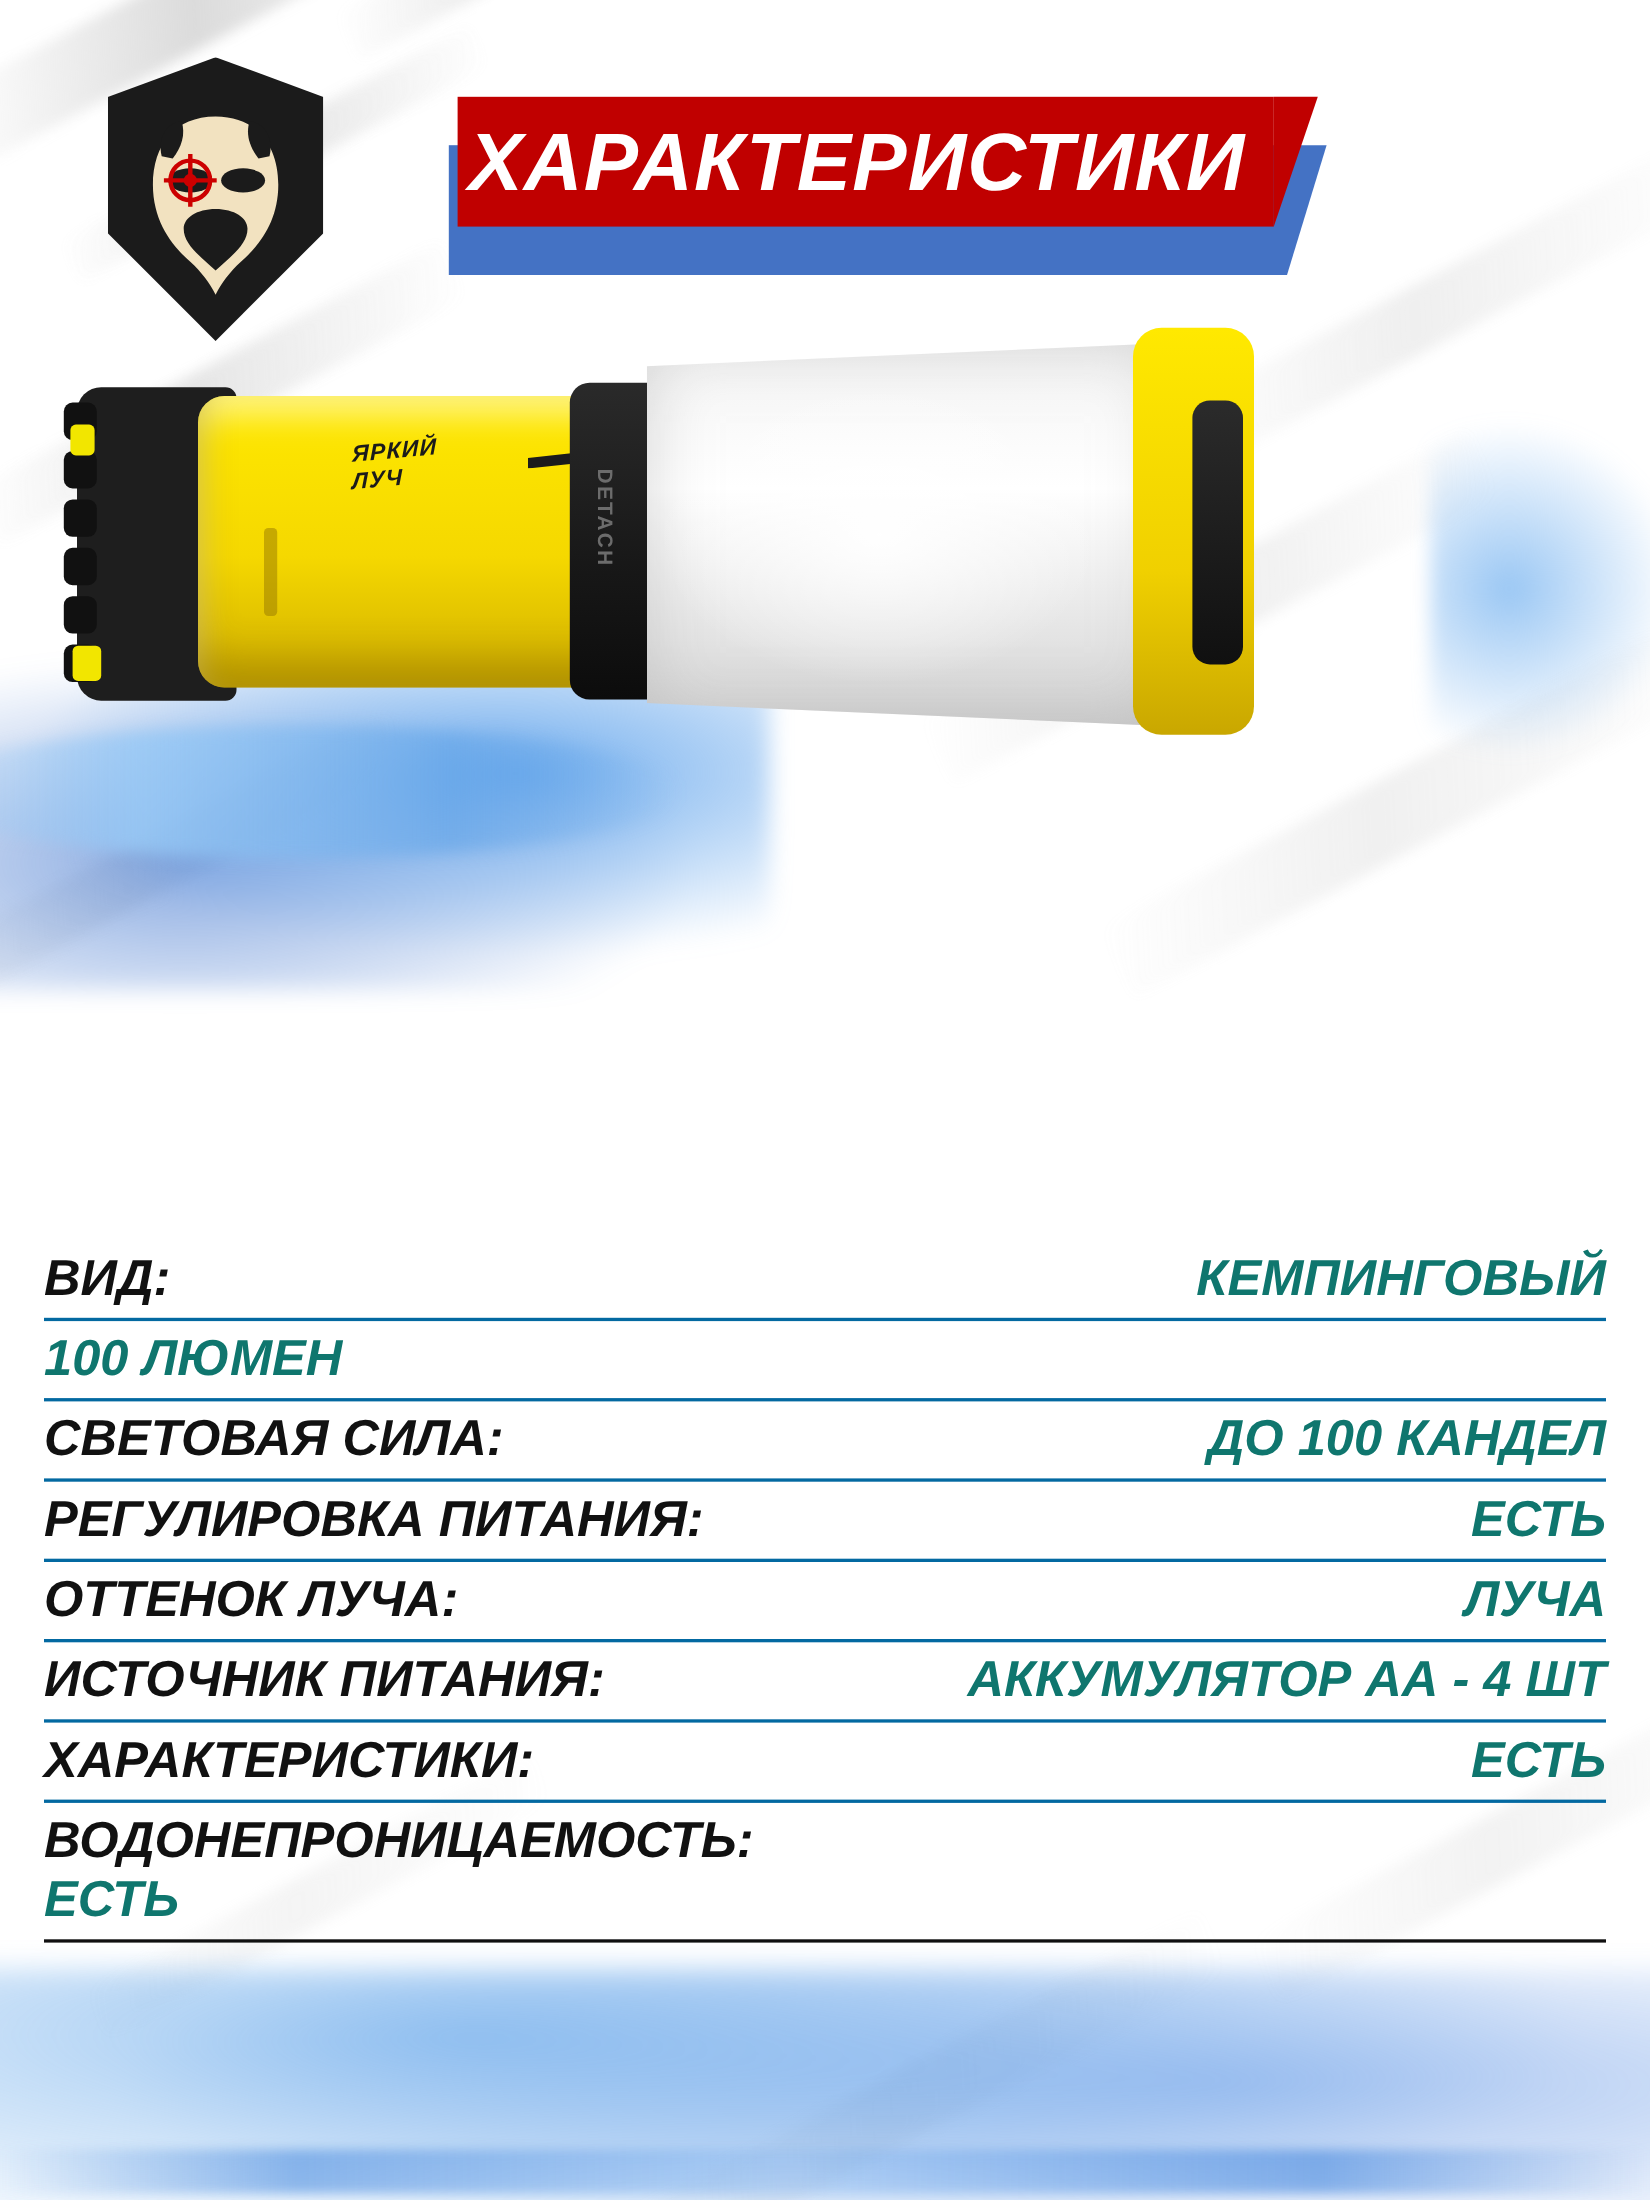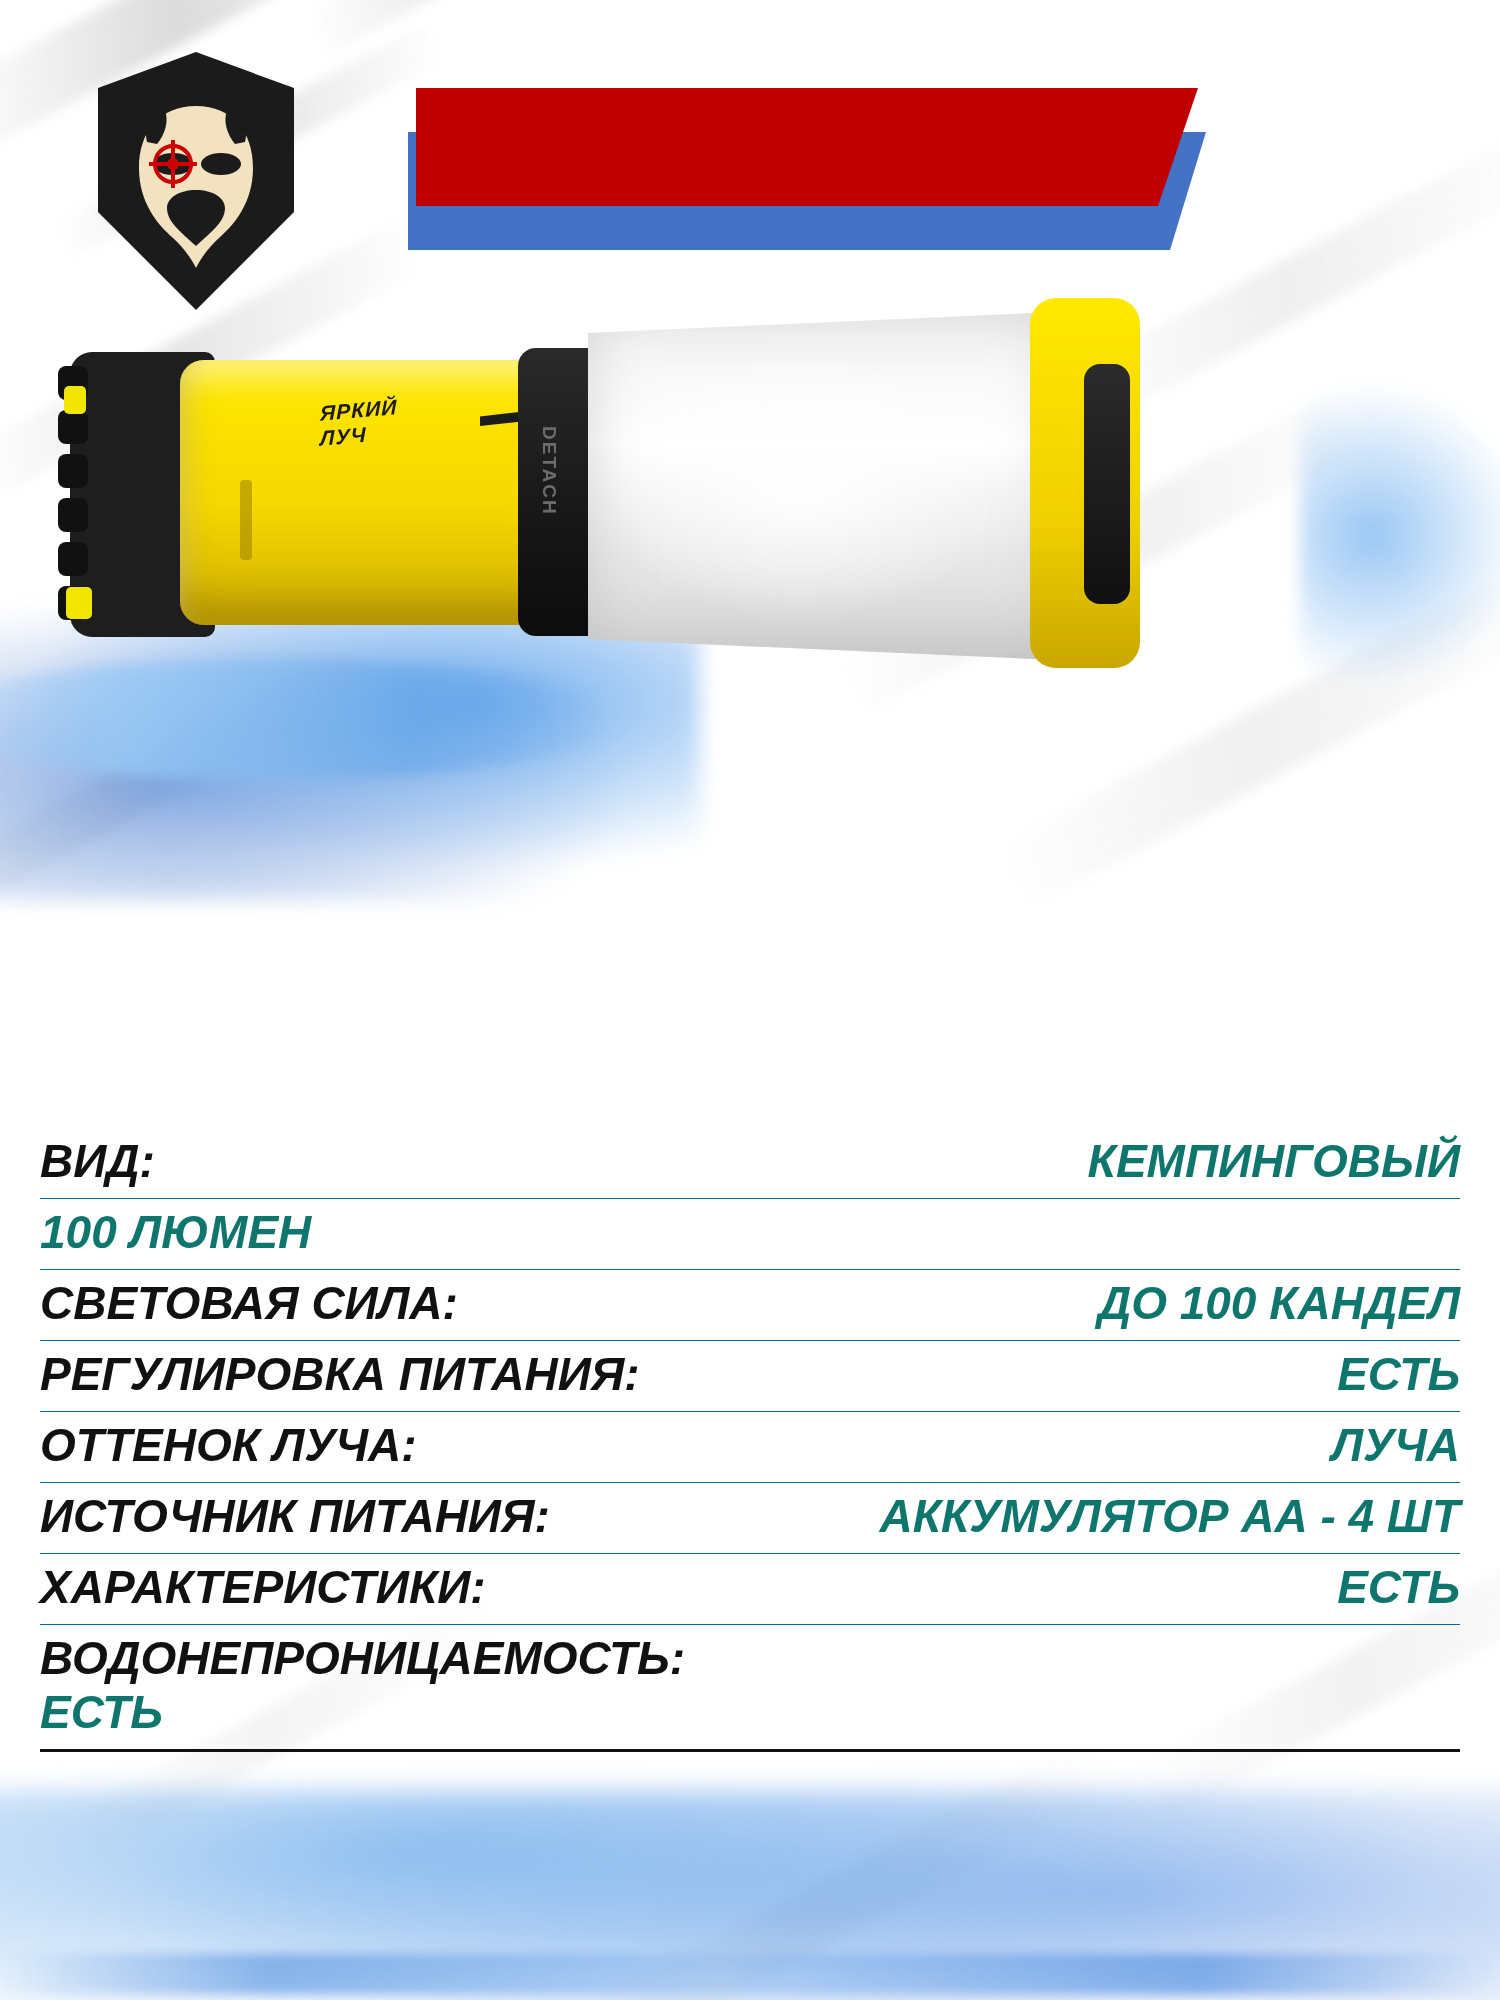--- a/index.html
+++ b/index.html
@@ -310,21 +310,21 @@
     position: absolute;
     left: 40px;
     top: 1128px;
     width: 1420px;
   }
   .row {
     display: flex;
     align-items: baseline;
     justify-content: space-between;
     padding: 6px 0 10px 0;
-    border-bottom: 1px solid #0369a1;
+    border-bottom: 3px solid #0369a1;
   }
   .row:last-child { border-bottom: 3px solid #111111; flex-direction: column; }
   .label {
     color: #111111;
     font-size: 46px;
     font-weight: bold;
     font-style: italic;
     letter-spacing: 0px;
     white-space: nowrap;
   }
@@ -367,20 +367,21 @@
       <line x1="52" y1="42" x2="52" y2="90" stroke="#cc0000" stroke-width="4"></line>
       <line x1="28" y1="66" x2="76" y2="66" stroke="#cc0000" stroke-width="4"></line>
       <circle cx="52" cy="66" r="6" fill="#cc0000"></circle>
     </svg>
   </div>
 </div>
 
 <div class="banner">
   <div class="blue"></div>
   <div class="red"></div>
+  <div class="title">ХАРАКТЕРИСТИКИ</div>
 </div>
 
 <div class="product">
   <div class="beam"></div>
   <div class="beam2"></div>
   <div class="beam-right"></div>
 
   <div class="tail">
     <div class="ridge" style="top:14px"></div>
     <div class="ridge" style="top:58px"></div>

